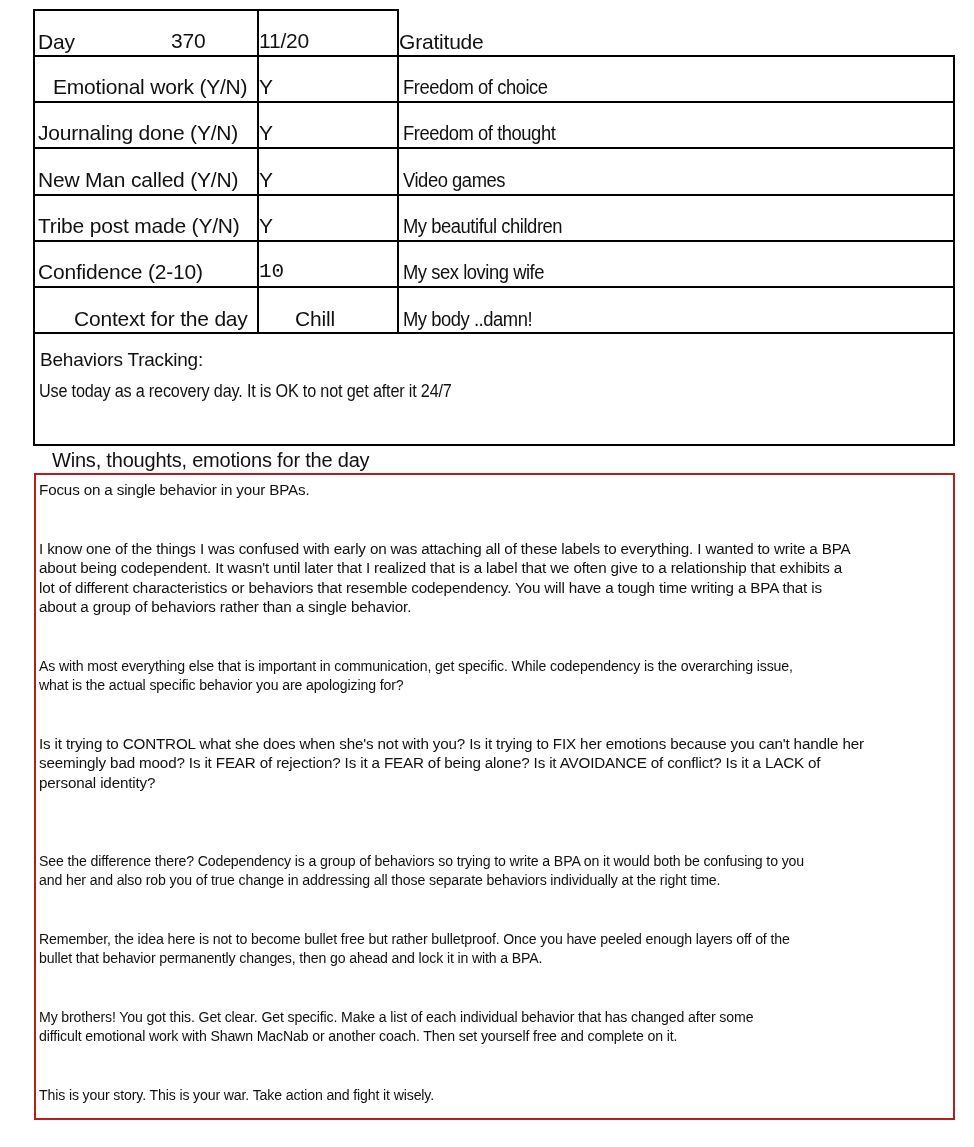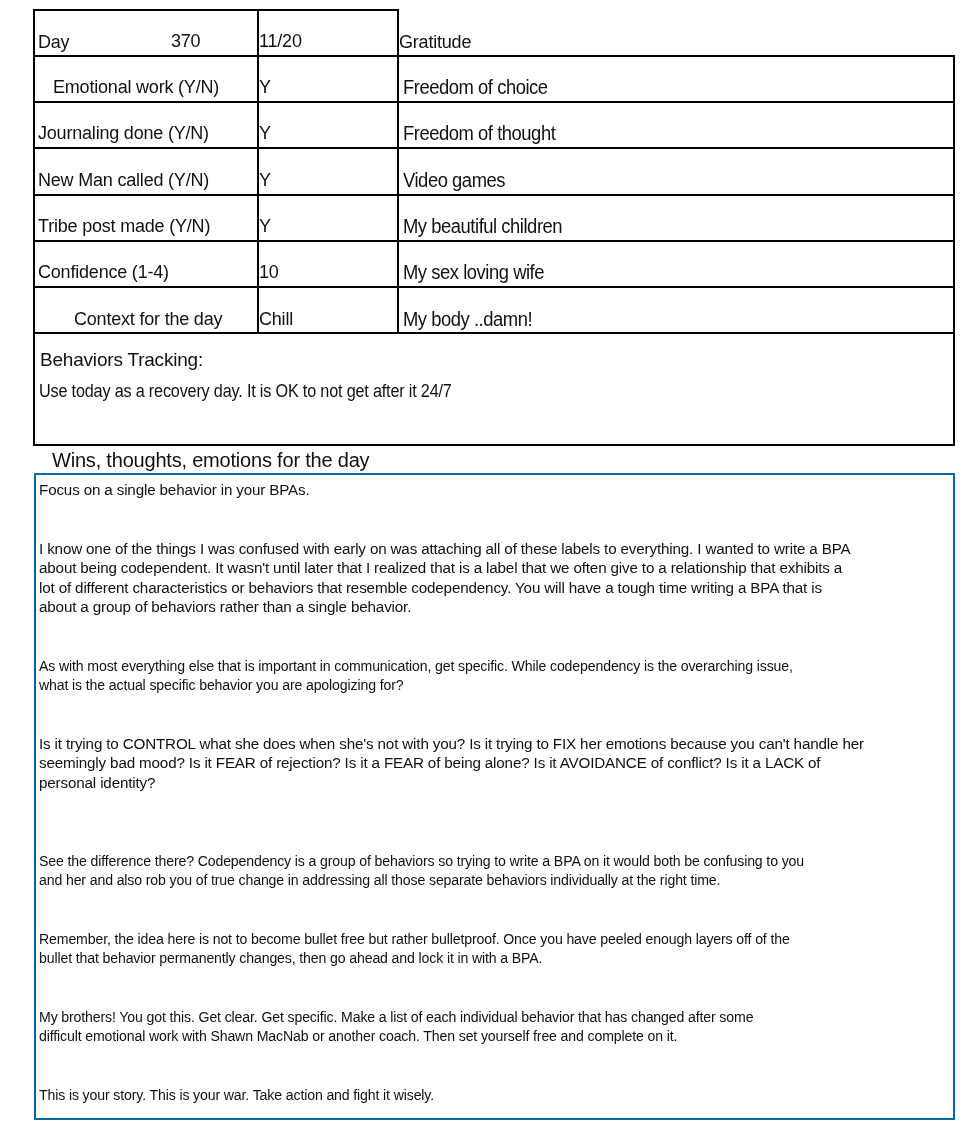--- a/index.html
+++ b/index.html
@@ -1,29 +1,29 @@
 <!DOCTYPE html>
 <html><head>
 <meta charset="utf-8">
 <style>
   html, body { margin: 0; padding: 0; background: #ffffff; }
   body { width: 974px; height: 1147px; position: relative; overflow: hidden; color: #111; }
   .abs { position: absolute; box-sizing: border-box; }
   .line { position: absolute; background: #000; }
 
   
-  .cell-text { position: absolute; font-size: 18px; line-height: 22px; white-space: nowrap; font-family: "Liberation Sans", sans-serif; letter-spacing: -0.2px; }
+  .cell-text { position: absolute; font-size: 21px; line-height: 22px; white-space: nowrap; font-family: "Liberation Sans", sans-serif; letter-spacing: -0.2px; }
   .center { text-align: left; }
 
   .gratitude { font-size: 20px; letter-spacing: -0.5px; transform: scaleX(0.92); transform-origin: left center; }
 
   .section-title { position: absolute; font-family: "Liberation Sans", sans-serif; font-size: 19px; white-space: nowrap; letter-spacing: -0.2px; }
   .behavior-text { position: absolute; font-family: "Liberation Sans", sans-serif; font-size: 18px; white-space: nowrap; transform: scaleX(0.9); transform-origin: left center; letter-spacing: -0.2px; }
 
-  .wins-box { left: 34px; top: 473px; width: 921px; height: 647px; border: 2px solid #0369a1; }
+  .wins-box { left: 34px; top: 473px; width: 921px; height: 647px; border: 2px solid #b91c1c; }
   .para { position: absolute; left: 3px; width: 915px; font-family: "Liberation Sans", sans-serif; font-size: 15.2px; line-height: 19.4px; color: #111; letter-spacing: -0.15px; }
   .para.narrow { font-size: 15.2px; transform: scaleX(0.93); transform-origin: left top; width: 985px; }
 </style>
 </head>
 <body>
 
 <div>
 
   <div class="line" style="left:33px; top:9px; width:2px; height:437px;"></div>
   <div class="line" style="left:257px; top:9px; width:2px; height:325px;"></div>
@@ -62,27 +62,27 @@
   <span class="cell-text" style="left:38px; top:169px;">New Man called (Y/N)</span>
   <span class="cell-text center" style="left:259px; width:138px; top:169px;">Y</span>
   <span class="cell-text gratitude" style="left:403px; top:169px;">Video games</span>
 </div>
 <div>
   <span class="cell-text" style="left:38px; top:215px;">Tribe post made (Y/N)</span>
   <span class="cell-text center" style="left:259px; width:138px; top:215px;">Y</span>
   <span class="cell-text gratitude" style="left:403px; top:215px;">My beautiful children</span>
 </div>
 <div>
-  <span class="cell-text" style="left:38px; top:261px;">Confidence (1-4)</span>
-  <span class="cell-text center" style="left:259px; width:130px; top:261px;">10</span>
+  <span class="cell-text" style="left:38px; top:261px;">Confidence (2-10)</span>
+  <span class="cell-text center" style="left:259px; width:130px; top:261px;font-family:Liberation Mono, monospace;">10</span>
   <span class="cell-text gratitude" style="left:403px; top:261px;">My sex loving wife</span>
 </div>
 <div>
   <span class="cell-text" style="left:38px; top:308px;margin-left:36px;">Context for the day</span>
-  <span class="cell-text center" style="left:259px; width:114px; top:308px;">Chill</span>
+  <span class="cell-text center" style="left:259px; width:114px; top:308px;padding-left:36px;">Chill</span>
   <span class="cell-text gratitude" style="left:403px; top:308px;">My body ..damn!</span>
 </div>
 
 <div>
   <span class="section-title" style="left:40px; top:349px;">Behaviors Tracking:</span>
   <span class="behavior-text" style="left:39px; top:381px;">Use today as a recovery day.  It is OK to not get after it 24/7</span>
 </div>
 
 <span class="section-title" style="left:52px; top:449px; font-size:20px;">Wins, thoughts, emotions for the day</span>
 

